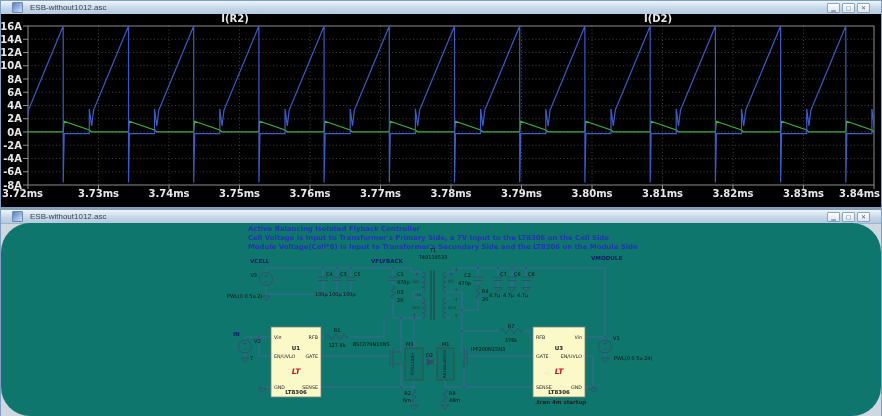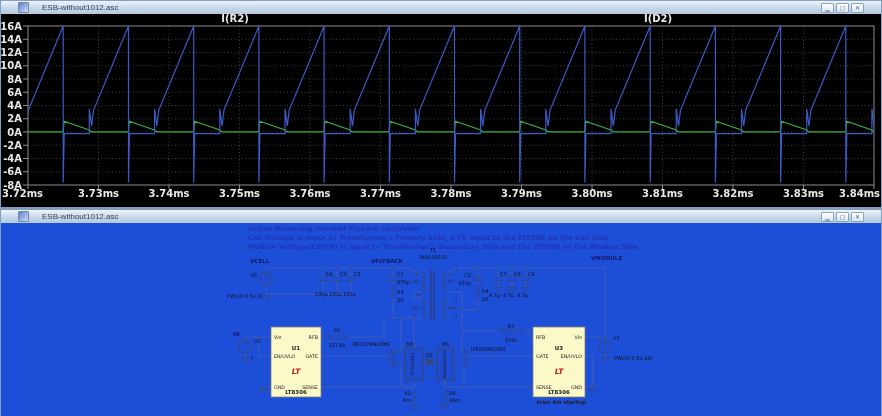--- a/index.html
+++ b/index.html
@@ -3,31 +3,31 @@
 <meta charset="utf-8">
 <style>
   html,body{margin:0;padding:0;background:#88a0b8;}
   #stage{position:relative;width:882px;height:416px;background:#a9bed4;overflow:hidden;
          font-family:"Liberation Sans","DejaVu Sans",sans-serif;}
   .win{position:absolute;left:0;width:880px;border:1px solid #7fa0c0;background:#cfd8e0;
        box-shadow:0 1px 2px rgba(0,0,0,.25);}
   #plot-win{top:0;height:206px;}
   #schem-win{top:209px;height:206px;}
   .titlebar{height:13px;background:linear-gradient(#eef5fc,#c3d5e8 60%,#b5cae0);
-            display:flex;align-items:center;gap:13px;padding:0 17px;border-bottom:1px solid #9db4cc;}
+            display:flex;align-items:center;gap:7px;padding:0 11px;border-bottom:1px solid #9db4cc;}
   .win-icon{width:9px;height:9px;border:1px solid #6e8aa8;border-radius:1px;
             background:linear-gradient(135deg,#5a7fd0,#cfe0f0);flex:0 0 auto;}
   .title-text{font-size:8px;color:#3a4450;white-space:nowrap;overflow:hidden;}
   .win-btns{margin-left:auto;display:flex;gap:2px;}
   .wbtn{width:13px;height:10px;border:1px solid #8ba4bd;border-radius:1px;
         background:linear-gradient(#ffffff,#d9e5f1);font-size:6px;line-height:9px;
         text-align:center;color:#49607a;padding:0;cursor:default;}
   .client{position:absolute;left:0;right:0;top:13px;bottom:0;}
   #plot-client{background:#000;}
-  #schem-client{background:#1d4ed8;}
+  #schem-client{background:#0f766e;border-radius:29px;}
   svg{display:block;}
   
   .pt{fill:#e8e8e8;font-size:10px;font-weight:600;font-family:"DejaVu Sans",sans-serif;}
   
   text.st{font-family:"DejaVu Sans",sans-serif;}
   .c-nl{fill:#16166b;font-weight:700;font-size:5.6px;}
   .c-cm{fill:#2334b5;font-weight:700;font-size:6.9px;}
   .c-v{fill:#111;font-size:5px;}
   .c-pin{fill:#222;font-size:4.8px;}
   .c-pn{fill:#333;font-size:4px;}

